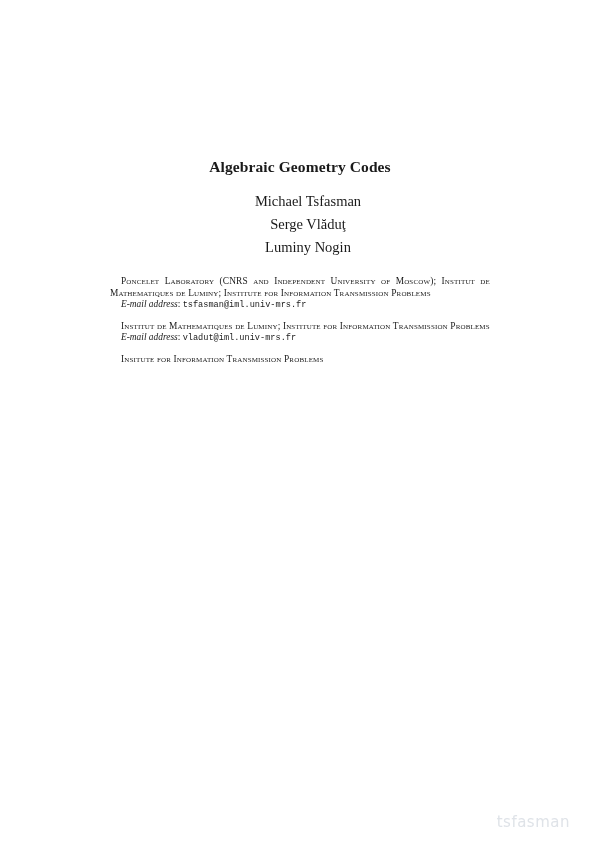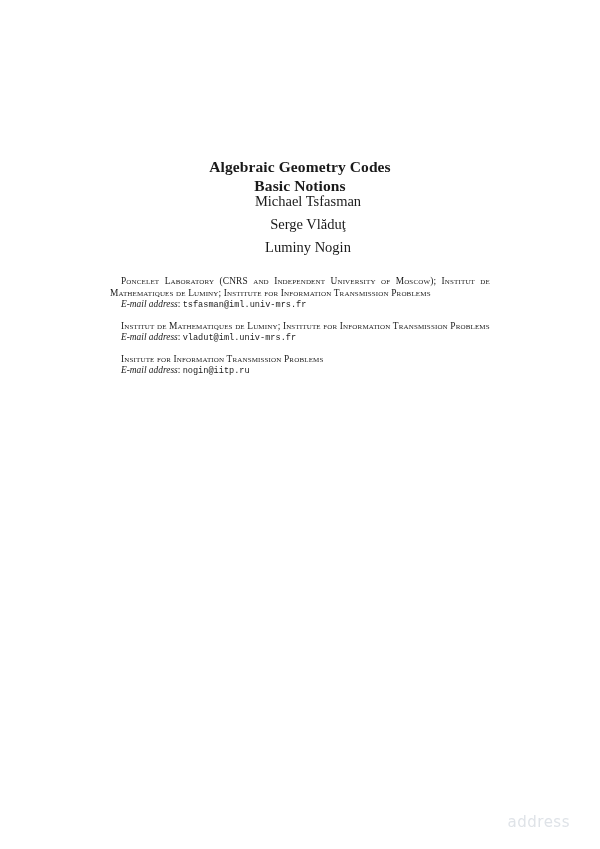--- a/index.html
+++ b/index.html
@@ -80,21 +80,20 @@
       font-size: 15px;
       color: #dfe3e8;
       letter-spacing: 0.5px;
     }
   </style>
 </head>
 <body>
 
 <div class="title-block">
   <div class="title-line">Algebraic Geometry Codes</div>
-  <div class="title-line">Basic Notions</div>
 </div>
 
 <div class="authors">
   <div class="author">Michael Tsfasman</div>
   <div class="author">Serge Vlăduţ</div>
   <div class="author">Luminy Nogin</div>
 </div>
 
 <div class="affils">
   <div class="affil">
@@ -104,19 +103,16 @@
     </span>
   </div>
   <div class="affil">
     <span class="affil-name">Institut de Mathematiques de Luminy; Institute for Information Transmission Problems</span>
     <span class="email-line">
       <span class="email-label">E-mail address</span><span>: </span><span class="email-addr">vladut@iml.univ-mrs.fr</span>
     </span>
   </div>
   <div class="affil">
     <span class="affil-name">Insitute for Information Transmission Problems</span>
-    <span class="email-line">
-      <span class="email-label">E-mail address</span><span>: </span><span class="email-addr">nogin@iitp.ru</span>
-    </span>
   </div>
 </div>
 
-<div class="watermark">address</div>
+<div class="watermark">tsfasman</div>
 
 </body></html>

